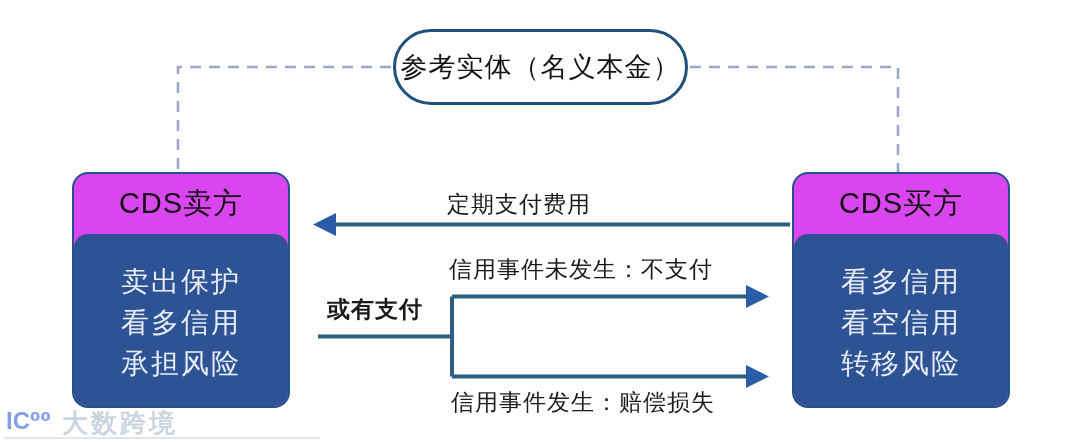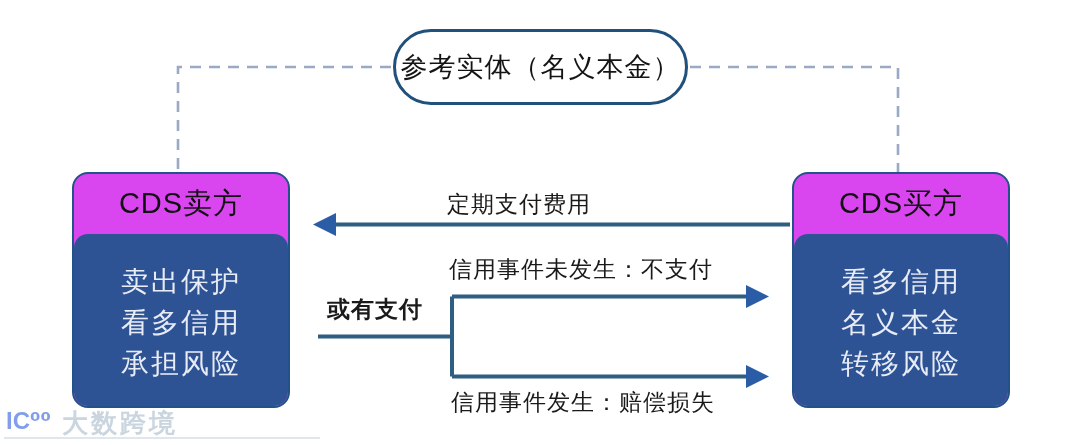--- a/index.html
+++ b/index.html
@@ -118,21 +118,21 @@
       <div class="party-line">卖出保护</div>
       <div class="party-line">看多信用</div>
       <div class="party-line">承担风险</div>
     </div>
   </div>
 
   <div class="party right">
     <div class="party-title">CDS买方</div>
     <div class="party-body">
       <div class="party-line">看多信用</div>
-      <div class="party-line">名义本金</div>
+      <div class="party-line">看空信用</div>
       <div class="party-line">转移风险</div>
     </div>
   </div>
 
   <div class="flow-label" id="lbl-premium">定期支付费用</div>
 
   <div class="flow-label" id="lbl-contingent">或有支付</div>
 
   <div class="flow-label" id="lbl-nodefault">信用事件未发生：不支付</div>
 

